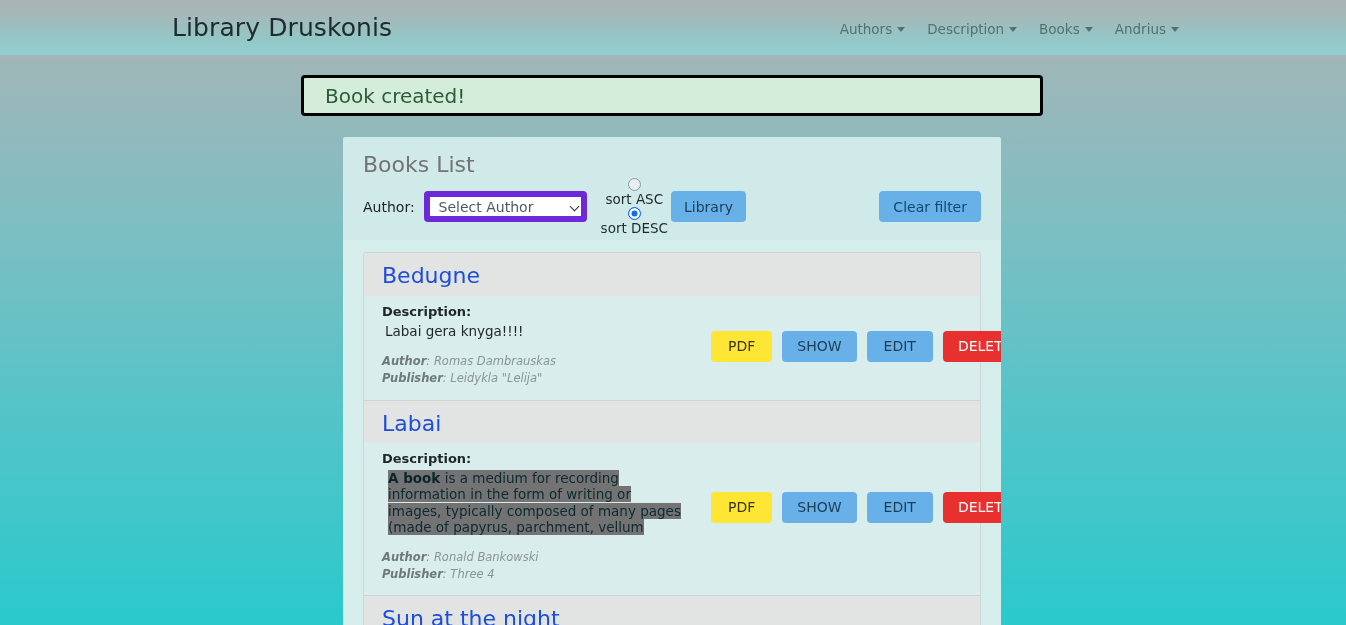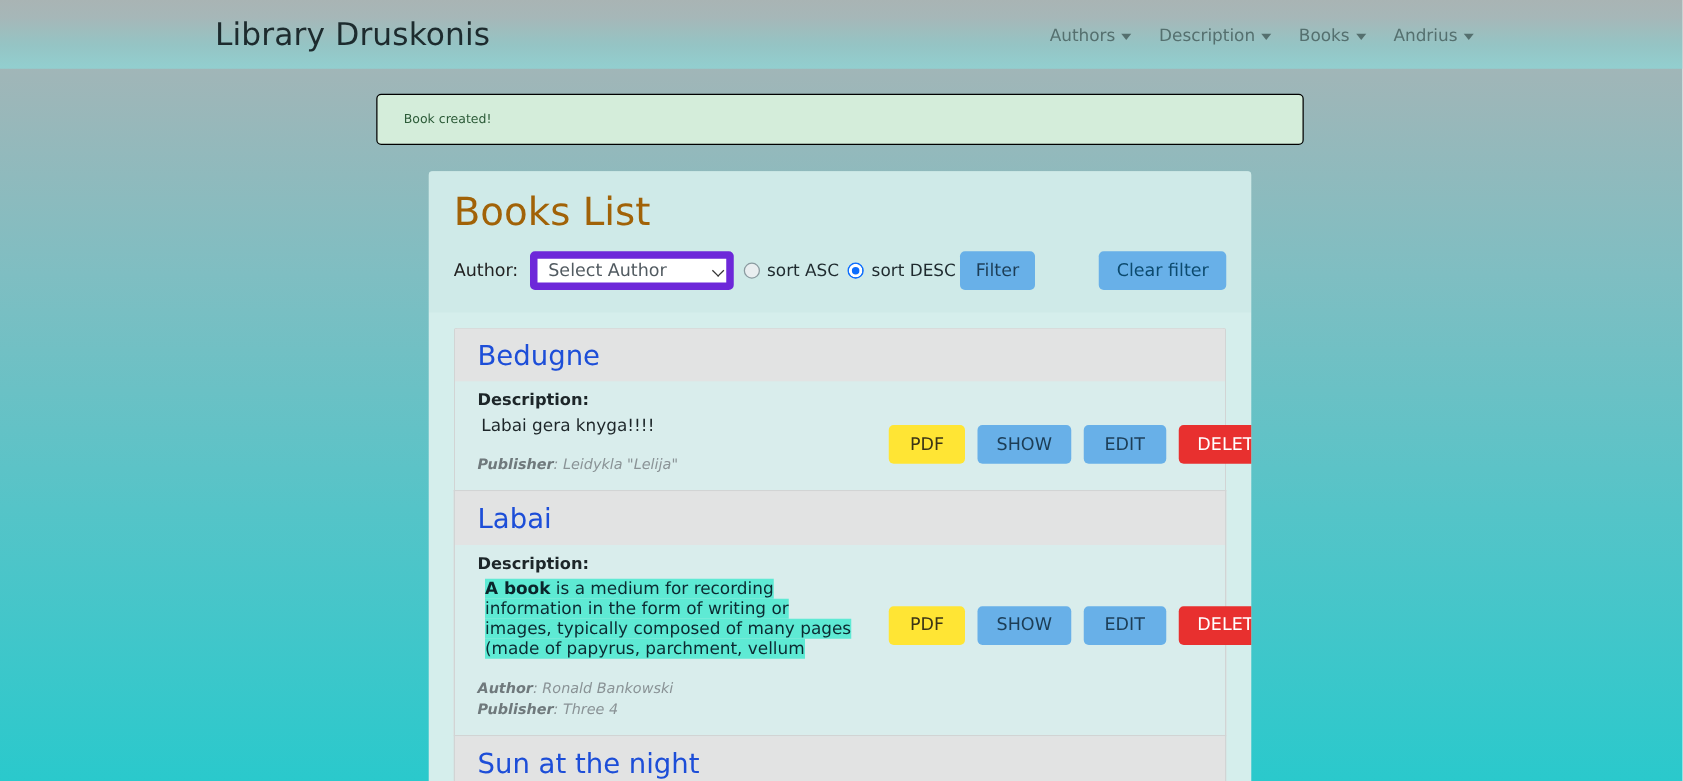--- a/index.html
+++ b/index.html
@@ -66,47 +66,47 @@
     position: relative;
     width: 100%;
   }
   .alert {
     position: absolute;
     left: 301px;
     top: 20px;
     width: 742px;
     height: 41px;
     background: #d4edda;
-    border: 1px solid #000000;
+    border: 3px solid #000000;
     border-radius: 4px;
     display: flex;
     align-items: center;
     padding-left: 21px;
-    font-size: 10px;
+    font-size: 20px;
     color: #2c5b38;
   }
 
   
   .panel {
     position: absolute;
     left: 343px;
     top: 82px;
     width: 658px;
     background: #cfeae8;
     border-radius: 3px;
     overflow: hidden;
   }
   .panel-head {
     background: #cfeae8;
     padding: 16px 20px 18px 20px;
   }
   .panel-title {
-    font-size: 31px;
+    font-size: 22px;
     font-weight: 400;
-    color: #a16207;
+    color: #737373;
     margin: 0 0 14px 0;
     line-height: 1.1;
   }
   .filter-row {
     display: flex;
     align-items: center;
     gap: 0;
     height: 31px;
   }
   .filter-label {
@@ -135,20 +135,21 @@
     border-right: 1.8px solid #333;
     border-bottom: 1.8px solid #333;
     transform: rotate(45deg);
     pointer-events: none;
   }
   .radio-group {
     display: flex;
     align-items: center;
     margin-left: 8px;
     gap: 0;
+    flex-direction: column;
   }
   .radio-dot {
     width: 13px; height: 13px;
     border-radius: 50%;
     border: 1px solid #8a9ba0;
     background: #e9eef0;
     display: inline-block;
     flex: none;
   }
   .radio-dot.checked {
@@ -227,21 +228,21 @@
     line-height: 1.25;
   }
   .desc-text {
     font-size: 13.5px;
     color: #1d2629;
     line-height: 1.2;
     margin: 3px;
     max-width: 300px;
   }
   .desc-text.hl-dark {
-    background: #5eead4;
+    background: #737373;
     color: #0c2a31;
     display: inline;
     box-decoration-break: clone;
     -webkit-box-decoration-break: clone;
   }
   .desc-text.hl-dark b { color: #0a242b; }
   .meta {
     margin-top: 14px;
   }
   .meta-line {
@@ -320,36 +321,39 @@
           <span class="select-chevron"></span>
         </span>
 
         <span class="radio-group">
           <span class="radio-dot"></span>
           <span class="radio-text">sort ASC</span>
           <span class="radio-dot checked"></span>
           <span class="radio-text">sort DESC</span>
         </span>
 
-        <button class="btn btn-filter">Filter</button>
+        <button class="btn btn-filter">Library</button>
         <button class="btn btn-clear">Clear filter</button>
       </div>
     </div>
 
     <div class="book-list">
 
       <div class="book-card">
         <div class="book-head">
           <h2 class="book-title">Bedugne</h2>
         </div>
         <div class="book-body">
           <div class="book-info">
             <p class="desc-label">Description:</p>
             <p class="desc-text">Labai gera knyga!!!!</p>
             <div class="meta">
+              <div class="meta-line">
+                <b>Author</b><span>: </span><span>Romas Dambrauskas</span>
+              </div>
               <div class="meta-line">
                 <b>Publisher</b><span>: </span><span>Leidykla "Lelija"</span>
               </div>
             </div>
           </div>
           <div class="actions">
             <button class="btn btn-pdf">PDF</button>
             <button class="btn btn-show">SHOW</button>
             <button class="btn btn-edit">EDIT</button>
             <button class="btn btn-delete">DELETE</button>

